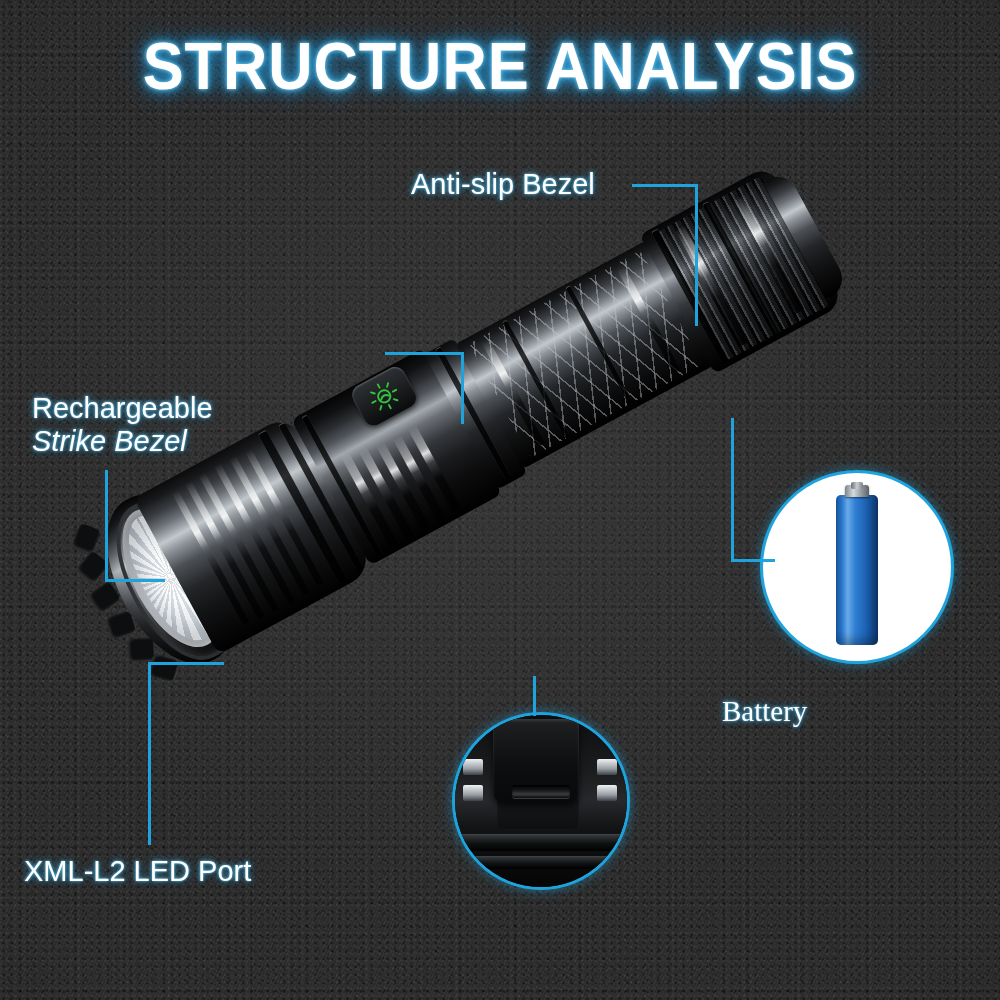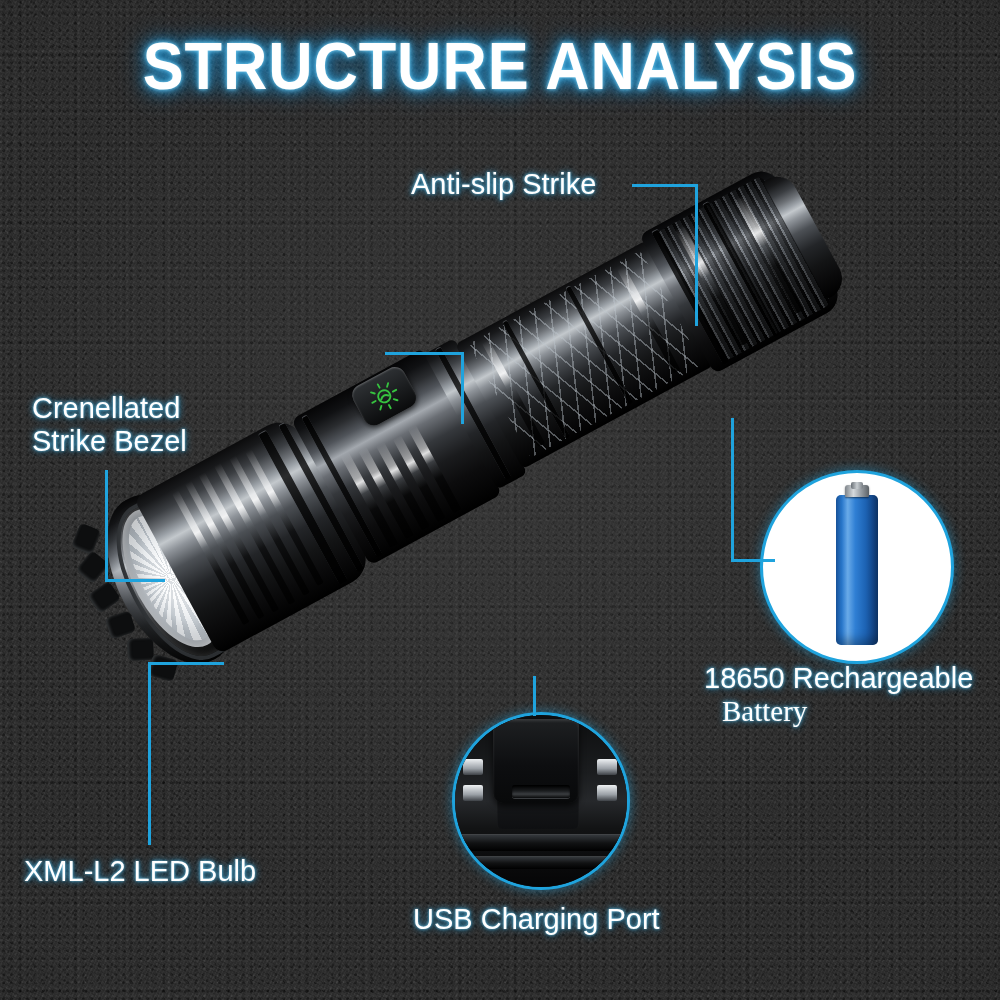--- a/index.html
+++ b/index.html
@@ -379,26 +379,24 @@
   <div class="ld h" style="left:105px; top:579px; width:60px;"></div>
 
   <div class="ld h" style="left:148px; top:662px; width:76px;"></div>
   <div class="ld v" style="left:148px; top:662px; height:183px;"></div>
 
   <div class="ld v" style="left:731px; top:418px; height:144px;"></div>
   <div class="ld h" style="left:731px; top:559px; width:44px;"></div>
 
   <div class="ld v" style="left:533px; top:676px; height:40px;"></div>
 
-  <div class="label" style="left:411px; top:168px;">Anti-slip Strike</div>
-
-
-  <div class="label" style="left:32px; top:392px;">Crenellated</div>
-  <div class="label" style="left:32px; top:425px;">Strike Bezel</div>
-
-  <div class="label" style="left:24px; top:855px;">XML-L2 LED Bulb</div>
-
-  <div class="label" style="left:413px; top:903px;">USB Charging Port</div>
-
-  <div class="label" style="left:704px; top:662px;">18650 Rechargeable</div>
+  <div class="label" style="left:411px; top:168px;">Anti-slip Bezel</div>
+
+
+  <div class="label" style="left:32px; top:392px;">Rechargeable</div>
+  <div class="label" style="left:32px; top:425px;font-style:italic;">Strike Bezel</div>
+
+  <div class="label" style="left:24px; top:855px;">XML-L2 LED Port</div>
+
+
   <div class="label" style="left:722px; top:695px;font-family:Liberation Serif, serif;">Battery</div>
 
 </div>
 
 </body></html>

